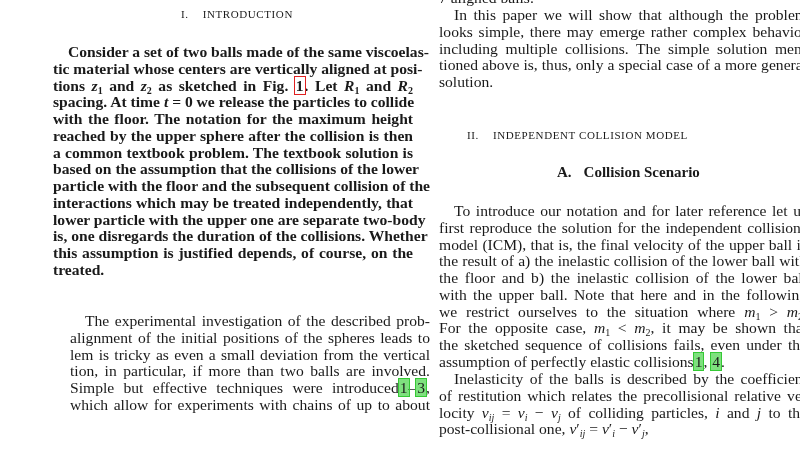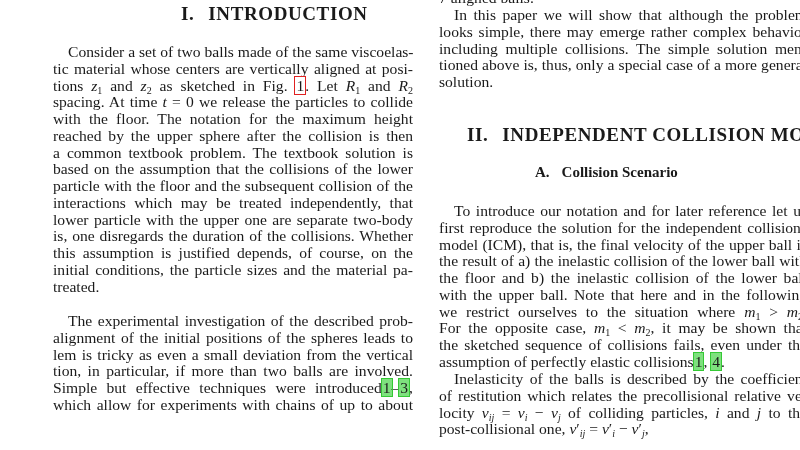--- a/index.html
+++ b/index.html
@@ -17,21 +17,21 @@
     white-space:nowrap; font-size:29px; color:#8a8a8a; letter-spacing:0.3px;
     font-family:"Liberation Serif","DejaVu Serif",serif;
   }
   .col { position:absolute; top:0; font-size:15.6px; line-height:16.75px; }
   .col-left { left:53px; width:360px; }
   .col-right { left:439px; width:368px; }
   .line { display:block; white-space:nowrap; height:16.75px; text-align:justify; text-align-last:justify; }
   .line.last { text-align-last:left; }
   .line.indent { padding-left:15px; }
   .heading {
-    position:absolute; white-space:nowrap; font-weight:bold; font-size:19px; letter-spacing:0.6px;
+    position:absolute; white-space:nowrap; font-weight:normal; font-size:11px; letter-spacing:0.6px;
     font-variant:small-caps;
   }
   .heading .num { margin-right:14px; }
   .subheading { position:absolute; white-space:nowrap; font-weight:bold; font-size:15px; }
   .subheading .num { margin-right:12px; }
   .block { position:absolute; left:0; width:100%; }
   .ref-red { outline:1px solid #e02020; padding:0 1px; }
   .ref-green { outline:1.5px solid #34c934; background:#7ee07e; padding:0 1px; }
   i { font-style:italic; }
   sub { font-size:10px; vertical-align:-3px; line-height:0; }
@@ -43,39 +43,38 @@
   <div class="sidebar-text">
     <span>1009.6153v1</span>&nbsp;&nbsp;<span>[physics.class-ph]</span>&nbsp;&nbsp;<span>30 Se</span>
   </div>
 </div>
 
 <div class="col col-left">
   <div class="heading" style="left:128px; top:6px;">
     <span class="num">I.</span><span>INTRODUCTION</span>
   </div>
 
-  <div class="block" style="top:44px;">
+  <div class="block" style="top:44px;font-weight:bold;">
     <span class="line indent">Consider a set of two balls made of the same viscoelas-</span>
     <span class="line">tic material whose centers are vertically aligned at posi-</span>
     <span class="line">tions <i>z</i><sub>1</sub> and <i>z</i><sub>2</sub> as sketched in Fig. <span class="ref-red">1</span>. Let <i>R</i><sub>1</sub> and <i>R</i><sub>2</sub></span>
     <span class="line">spacing. At time <i>t</i> = 0 we release the particles to collide</span>
     <span class="line">with the floor. The notation for the maximum height</span>
     <span class="line">reached by the upper sphere after the collision is then</span>
     <span class="line">a common textbook problem. The textbook solution is</span>
     <span class="line">based on the assumption that the collisions of the lower</span>
     <span class="line">particle with the floor and the subsequent collision of the</span>
     <span class="line">interactions which may be treated independently, that</span>
     <span class="line">lower particle with the upper one are separate two-body</span>
     <span class="line">is, one disregards the duration of the collisions. Whether</span>
     <span class="line">this assumption is justified depends, of course, on the</span>
-    <span class="line">initial conditions, the particle sizes and the material pa-</span>
     <span class="line last">treated.</span>
   </div>
 
-  <div class="block" style="top:313px;">
+  <div class="block" style="top:313px;margin-left:17px;">
     <span class="line indent">The experimental investigation of the described prob-</span>
     <span class="line">alignment of the initial positions of the spheres leads to</span>
     <span class="line">lem is tricky as even a small deviation from the vertical</span>
     <span class="line">tion, in particular, if more than two balls are involved.</span>
     <span class="line">Simple but effective techniques were introduced<span class="ref-green">1</span>–<span class="ref-green">3</span>,</span>
     <span class="line">which allow for experiments with chains of up to about</span>
   </div>
 </div>
 
 <div class="col col-right">
@@ -88,21 +87,21 @@
     <span class="line">looks simple, there may emerge rather complex behavior</span>
     <span class="line">including multiple collisions. The simple solution men-</span>
     <span class="line">tioned above is, thus, only a special case of a more general</span>
     <span class="line last">solution.</span>
   </div>
 
   <div class="heading" style="left:28px; top:127px;">
     <span class="num">II.</span><span>INDEPENDENT COLLISION MODEL</span>
   </div>
 
-  <div class="subheading" style="left:96px; top:164px;">
+  <div class="subheading" style="left:118px; top:164px;">
     <span class="num">A.</span><span>Collision Scenario</span>
   </div>
 
   <div class="block" style="top:203px;">
     <span class="line indent">To introduce our notation and for later reference let us</span>
     <span class="line">first reproduce the solution for the independent collisions</span>
     <span class="line">model (ICM), that is, the final velocity of the upper ball is</span>
     <span class="line">the result of a) the inelastic collision of the lower ball with</span>
     <span class="line">the floor and b) the inelastic collision of the lower ball</span>
     <span class="line">with the upper ball. Note that here and in the following</span>

